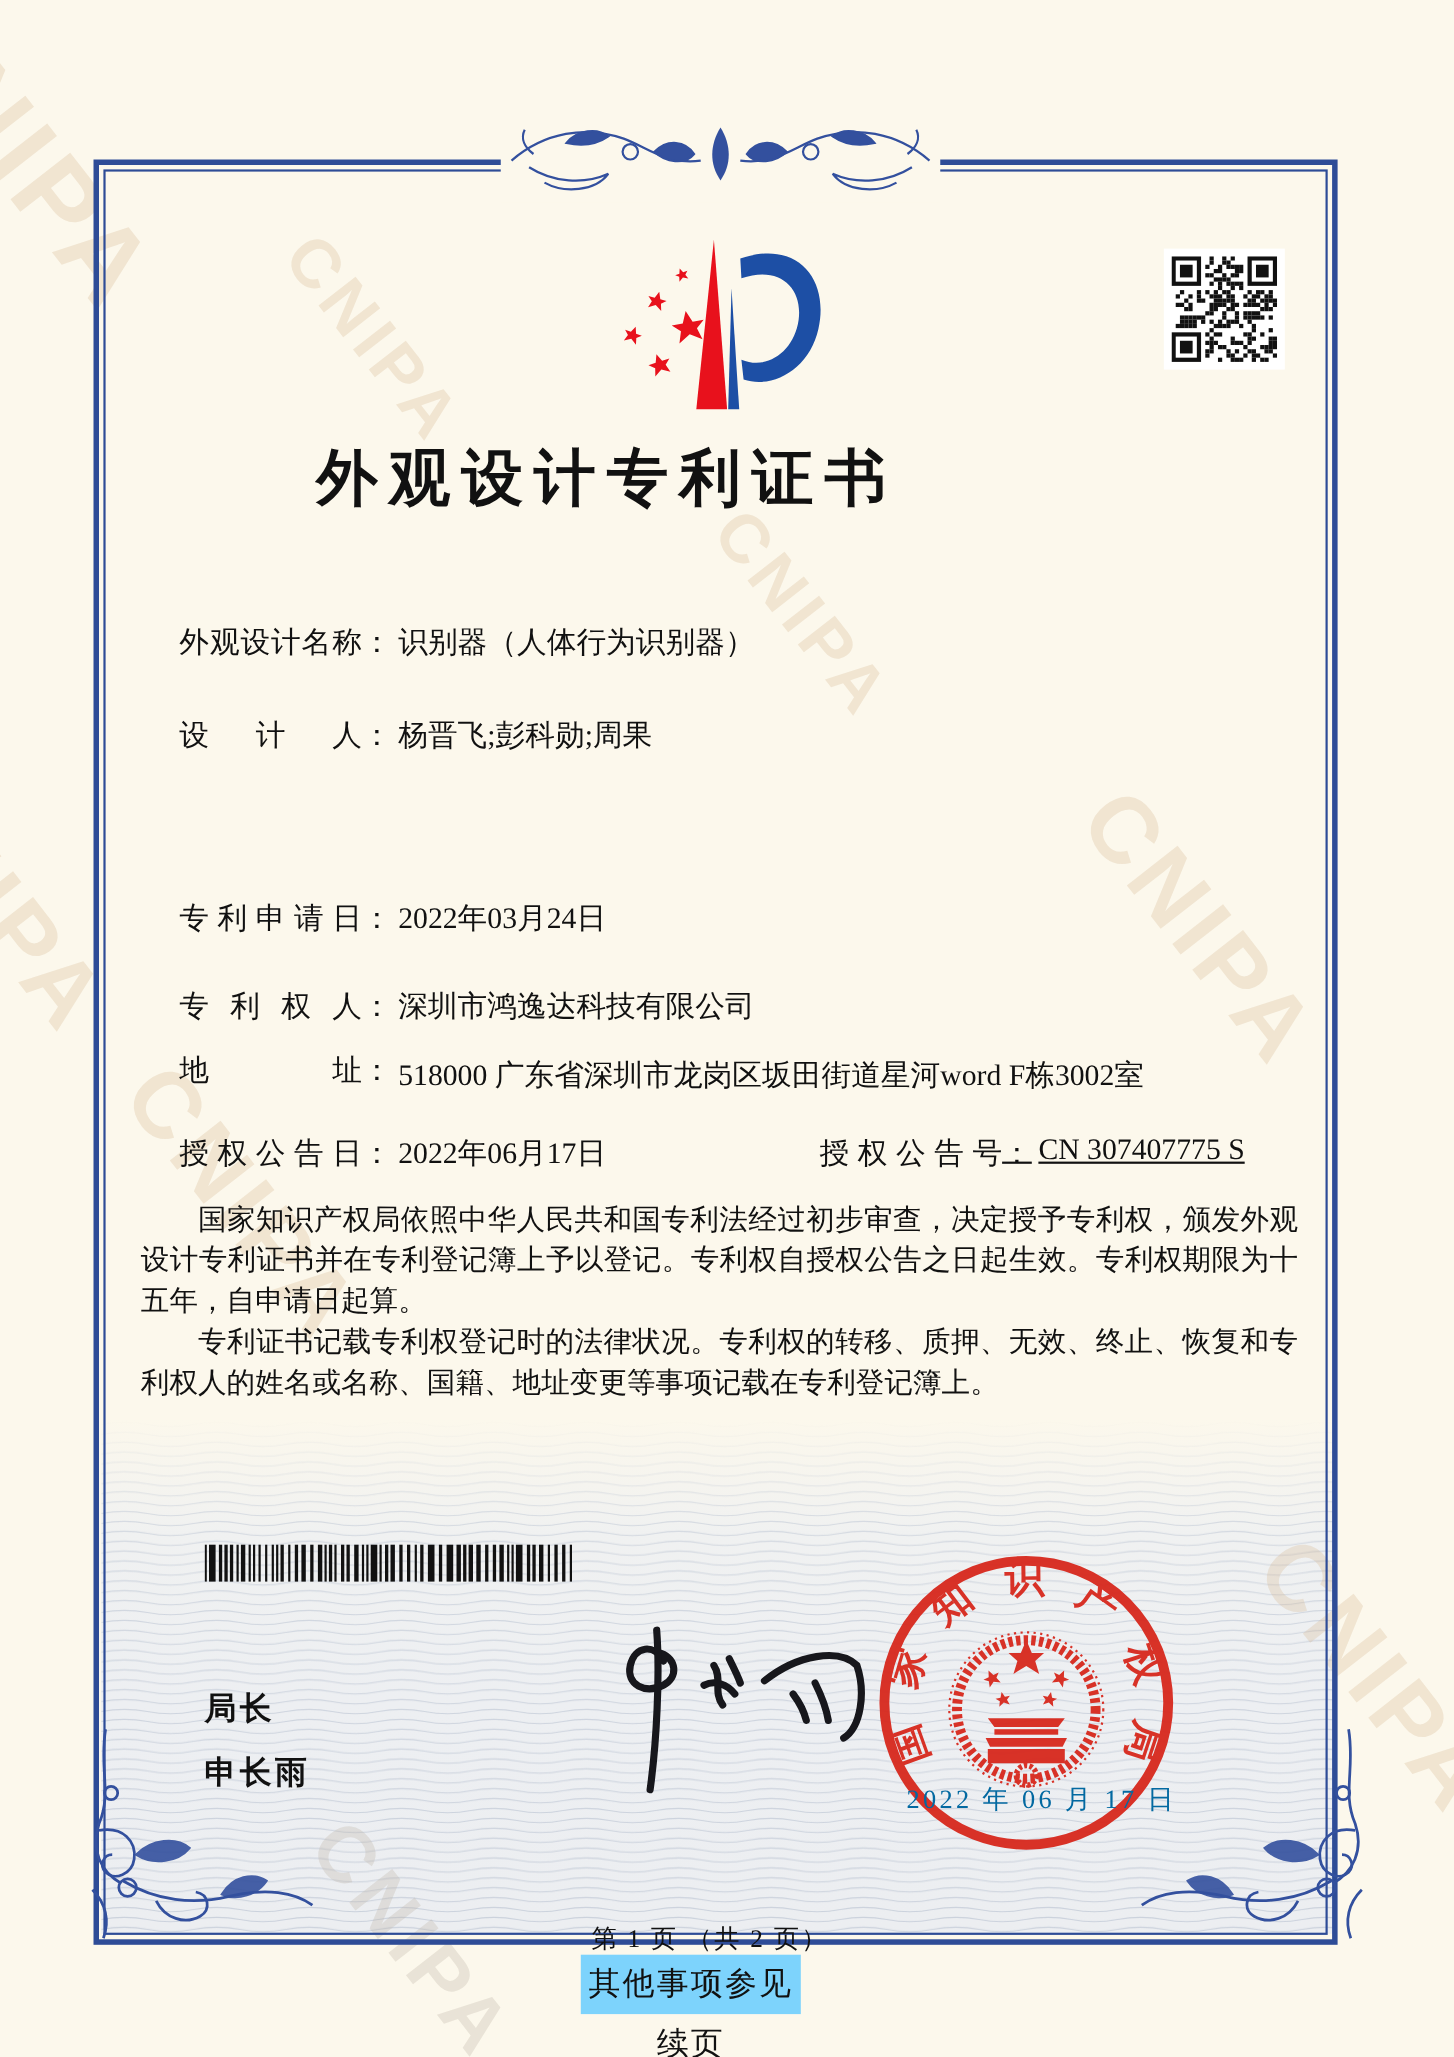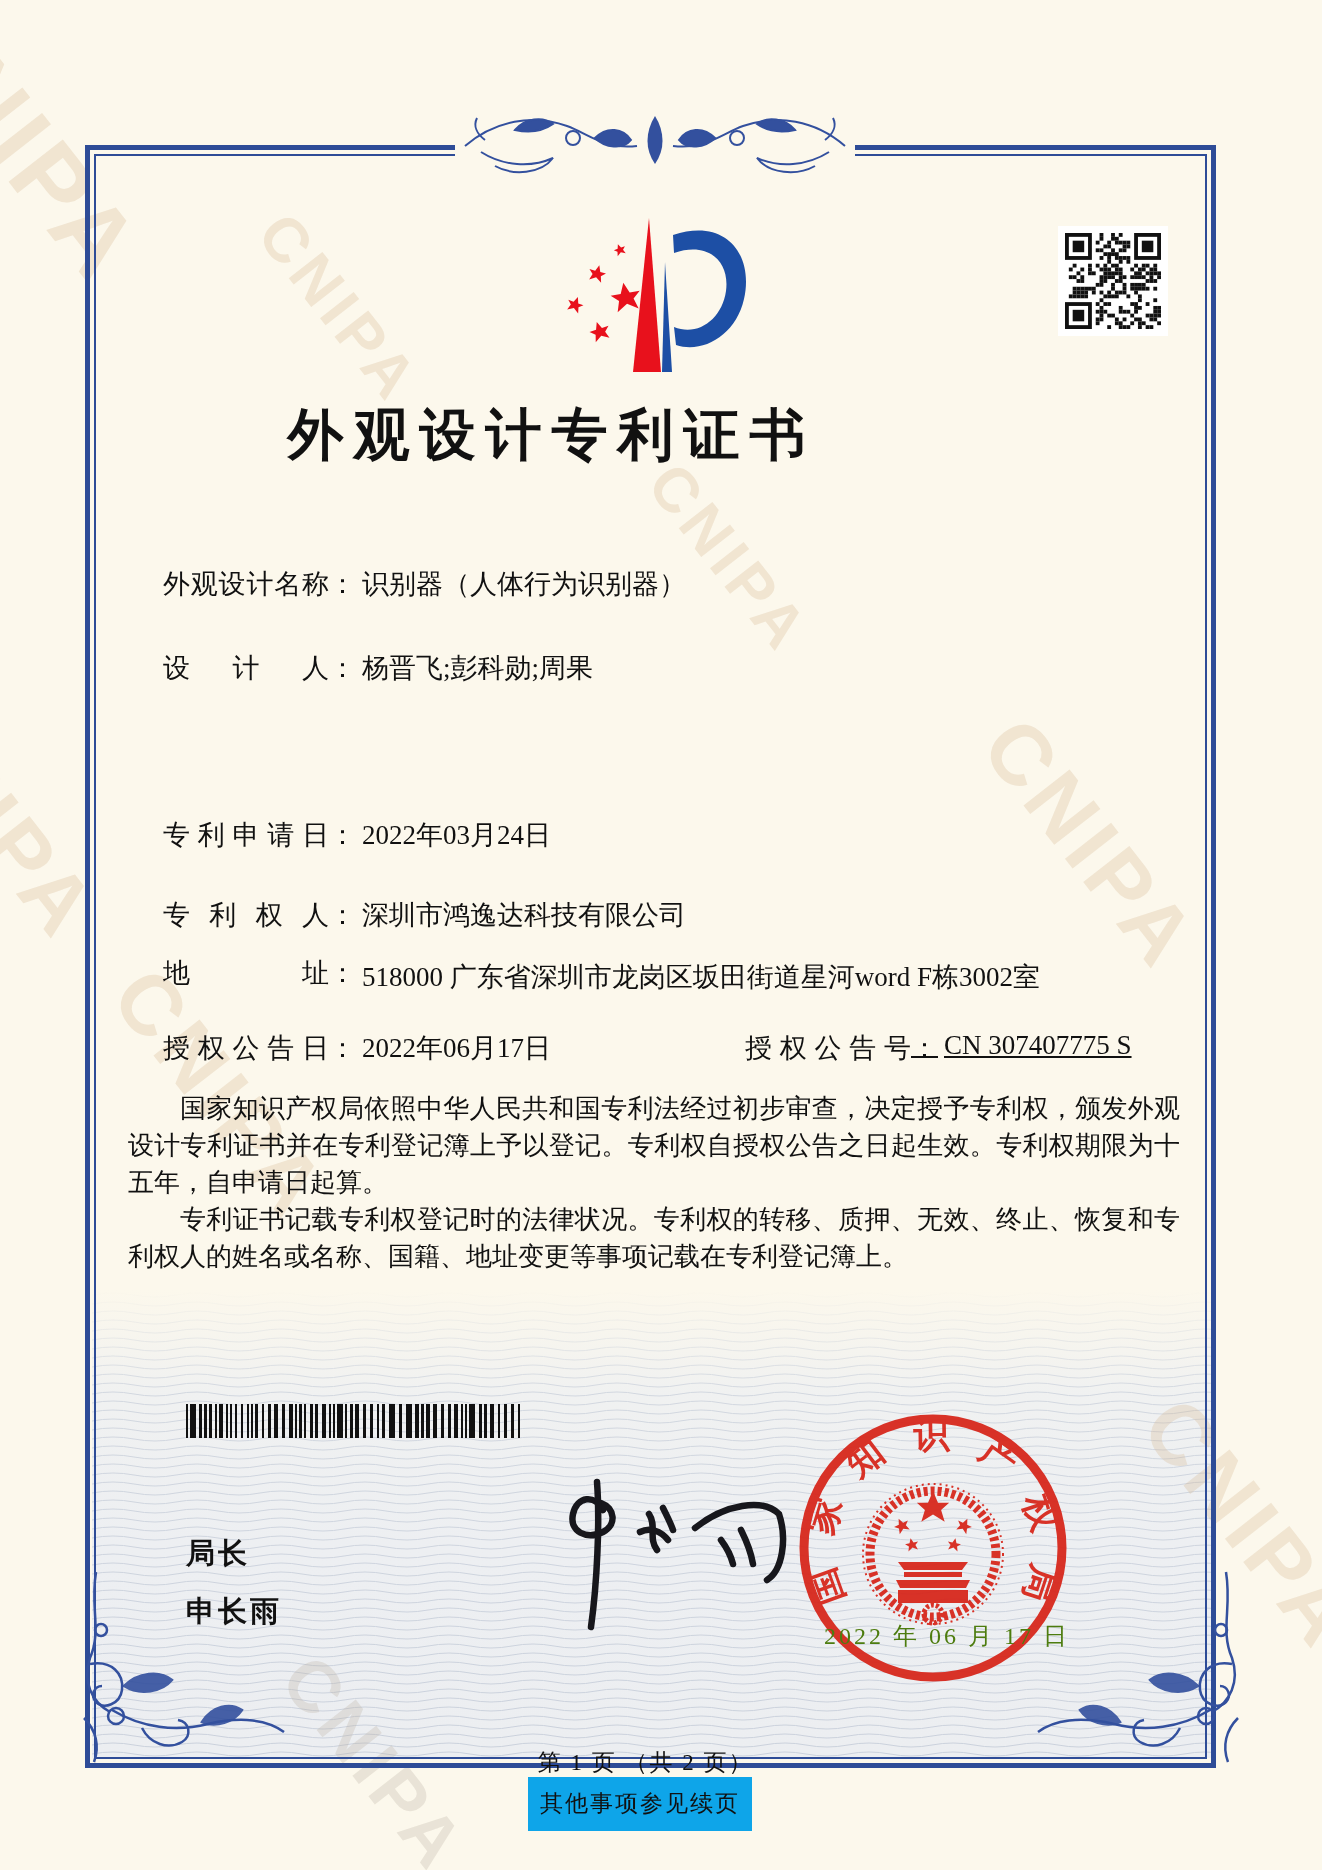--- a/index.html
+++ b/index.html
@@ -57,25 +57,25 @@
     position:absolute; left:128px; top:1090px; width:1052px; z-index:2;
     font-size:26px; line-height:37px; text-align:justify;
   }
   .body-text p{margin:0; text-indent:2em;}
   
   .barcode{position:absolute; left:186px; top:1404px; z-index:2;}
   .officer-title{position:absolute; left:186px; top:1534px; font-family:"Liberation Sans",sans-serif; font-weight:600; font-size:29px; letter-spacing:3px; z-index:3;}
   .officer-name{position:absolute; left:186px; top:1592px; font-family:"Liberation Sans",sans-serif; font-weight:600; font-size:29px; letter-spacing:3px; z-index:3;}
   .signature{position:absolute; left:545px; top:1472px; z-index:3;}
   .seal{position:absolute; left:792px; top:1402px; z-index:3; opacity:0.95;}
-  .seal-date{position:absolute; left:824px; top:1620px; width:250px; font-size:24px; letter-spacing:3px; color:#4d7c0f; z-index:4; white-space:nowrap;}
+  .seal-date{position:absolute; left:824px; top:1620px; width:250px; font-size:24px; letter-spacing:3px; color:#0369a1; z-index:4; white-space:nowrap;}
   .page-no{position:absolute; left:85px; width:1121px; top:1708px; text-align:center; font-size:23px; letter-spacing:2px; z-index:3;margin-top:39px;}
   .footer-note{
-    position:absolute; left:528px; top:1777px; width:224px; height:54px; background:#0ea5e9;
-    text-align:center; line-height:54px; font-size:23px; letter-spacing:2px; z-index:3;
+    position:absolute; left:528px; top:1777px; width:200px; height:54px; background:#7dd3fc;
+    text-align:center; line-height:54px; font-size:29px; letter-spacing:2px; z-index:3;
   }
 </style>
 </head>
 <body>
 
 <div class="page">
 
   <div class="wm" style="left:-40px;top:-30px;font-size:100px;">CNIPA</div>
   <div class="wm" style="left:300px;top:200px;font-size:62px;">CNIPA</div>
   <div class="wm" style="left:690px;top:450px;font-size:62px;">CNIPA</div>

